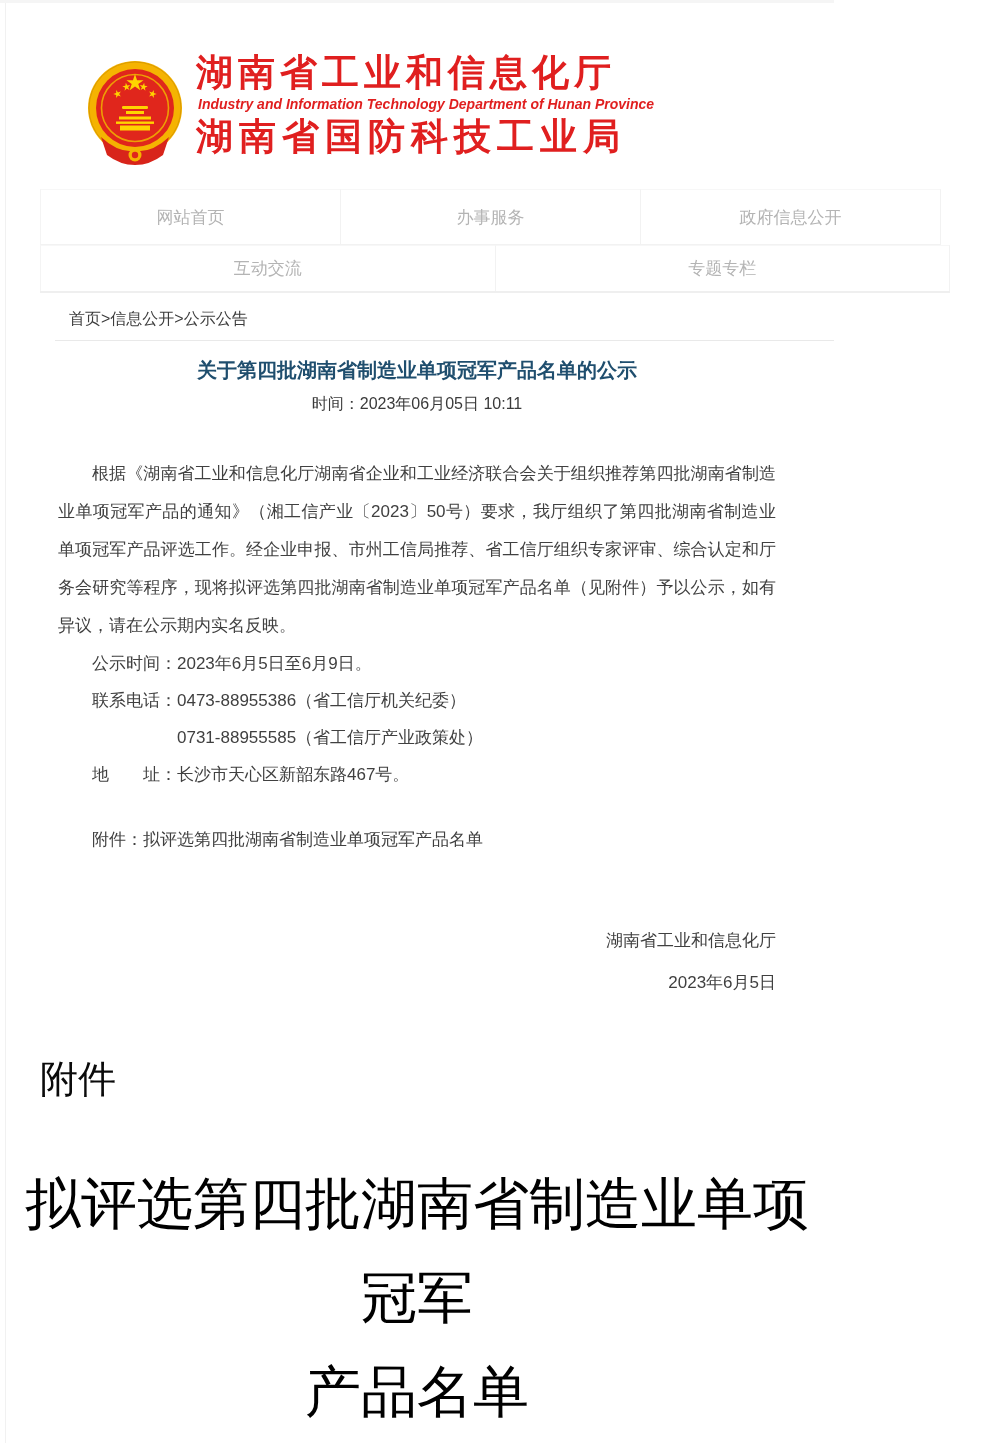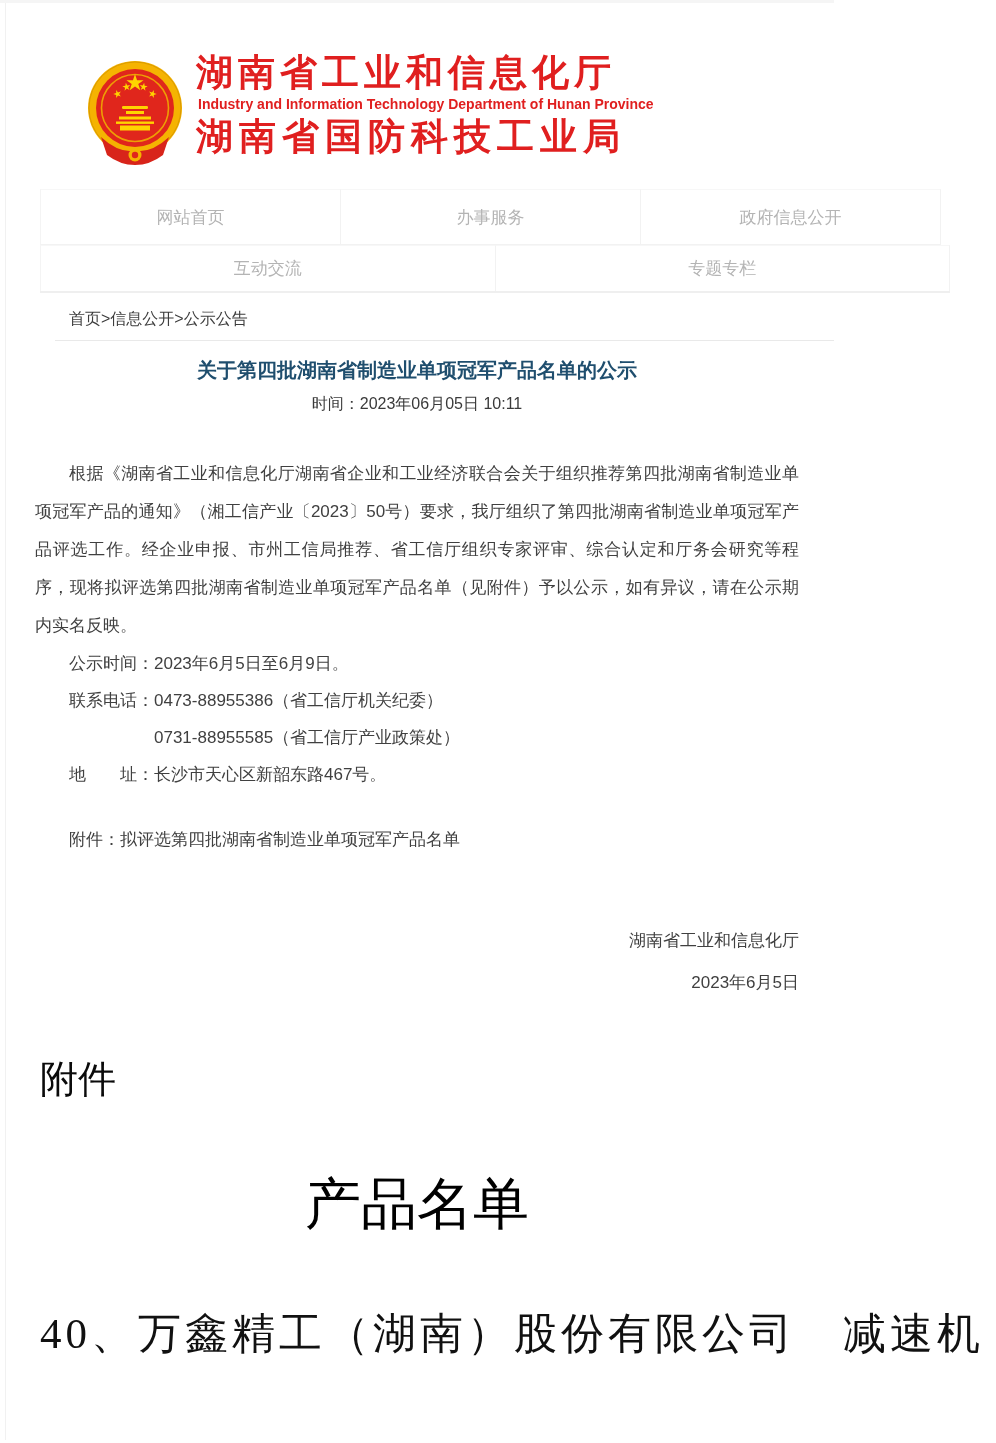--- a/index.html
+++ b/index.html
@@ -9,40 +9,40 @@
     color:#404040;
   }
   .page{position:relative;width:834px;min-height:1440px;background:#fff;border-top:3px solid #f5f5f5;box-sizing:border-box;}
   .page::before{content:"";position:absolute;left:5px;top:0;bottom:0;width:1px;background:#f1f1f1;}
 
   
   .site-header{display:flex;align-items:flex-start;padding:50px 0 0 84px;}
   .emblem{display:block;margin-top:6px;}
   .org{margin-left:10px;}
   .org-cn{font-size:37px;font-weight:700;color:#e01f1f;letter-spacing:5px;line-height:40px;white-space:nowrap;}
-  .org-en{font-size:14px;font-weight:600;color:#e01f1f;line-height:20px;margin:1px 0 2px 2px;white-space:nowrap;}
+  .org-en{font-size:14px;font-weight:600;color:#e01f1f;line-height:20px;margin:1px 0 2px 2px;white-space:nowrap;font-style:italic;}
   .org-cn2{font-size:37px;font-weight:700;color:#e01f1f;letter-spacing:6px;line-height:42px;white-space:nowrap;}
 
   
   nav{margin-top:14px;}
   .nav-row{display:flex;box-sizing:border-box;}
   .nav-row1{margin-left:40px;width:901px;height:56px;}
   .nav-row2{margin-left:40px;width:910px;height:48px;border-bottom:2px solid #efefef;}
   .nav-cell{flex:1;display:flex;align-items:center;justify-content:center;
     font-size:17px;color:#b4b4b4;cursor:pointer;box-sizing:border-box;
     border-right:1px solid #f2f2f2;border-top:1px solid #f7f7f7;}
   .nav-row1 .nav-cell{border-bottom:1px solid #f2f2f2;}
   .nav-cell:first-child{border-left:1px solid #f4f4f4;}
 
   
   .crumbwrap{margin:10px 0 0 55px;border-bottom:1px solid #e9e9e9;padding:6px 0 10px 14px;}
   .crumb{font-size:16px;color:#3d3d3d;cursor:pointer;}
 
   
-  main{padding:0 35px;}
+  main{padding:0 58px;}
   .article-title{margin:16px 0 0;text-align:center;font-size:20px;font-weight:700;color:#1f4e6e;}
   .article-time{margin-top:10px;text-align:center;font-size:16px;color:#3a3a3a;}
   .body-par{margin:40px 0 0;font-size:17px;line-height:38px;text-indent:2em;text-align:justify;color:#404040;}
   .info{font-size:17px;line-height:37px;color:#404040;padding-left:2em;}
   .info-indent{padding-left:7em;}
   .attach-ref{margin-top:28px;}
   .sig{text-align:right;font-size:17px;line-height:42px;color:#404040;}
   .sig-org{margin-top:62px;}
 
   
@@ -118,18 +118,19 @@
 
     <div class="info attach-ref">附件：拟评选第四批湖南省制造业单项冠军产品名单</div>
 
     <div class="sig sig-org">湖南省工业和信息化厅</div>
     <div class="sig">2023年6月5日</div>
   </main>
 
   <section>
     <div class="attach-label">附件</div>
     <div class="attach-title">
+      <div>拟评选第四批湖南省制造业单项冠军</div>
       <div>产品名单</div>
     </div>
     <div class="attach-entry">40、万鑫精工（湖南）股份有限公司　减速机</div>
   </section>
 
 </div>
 
 </body></html>

